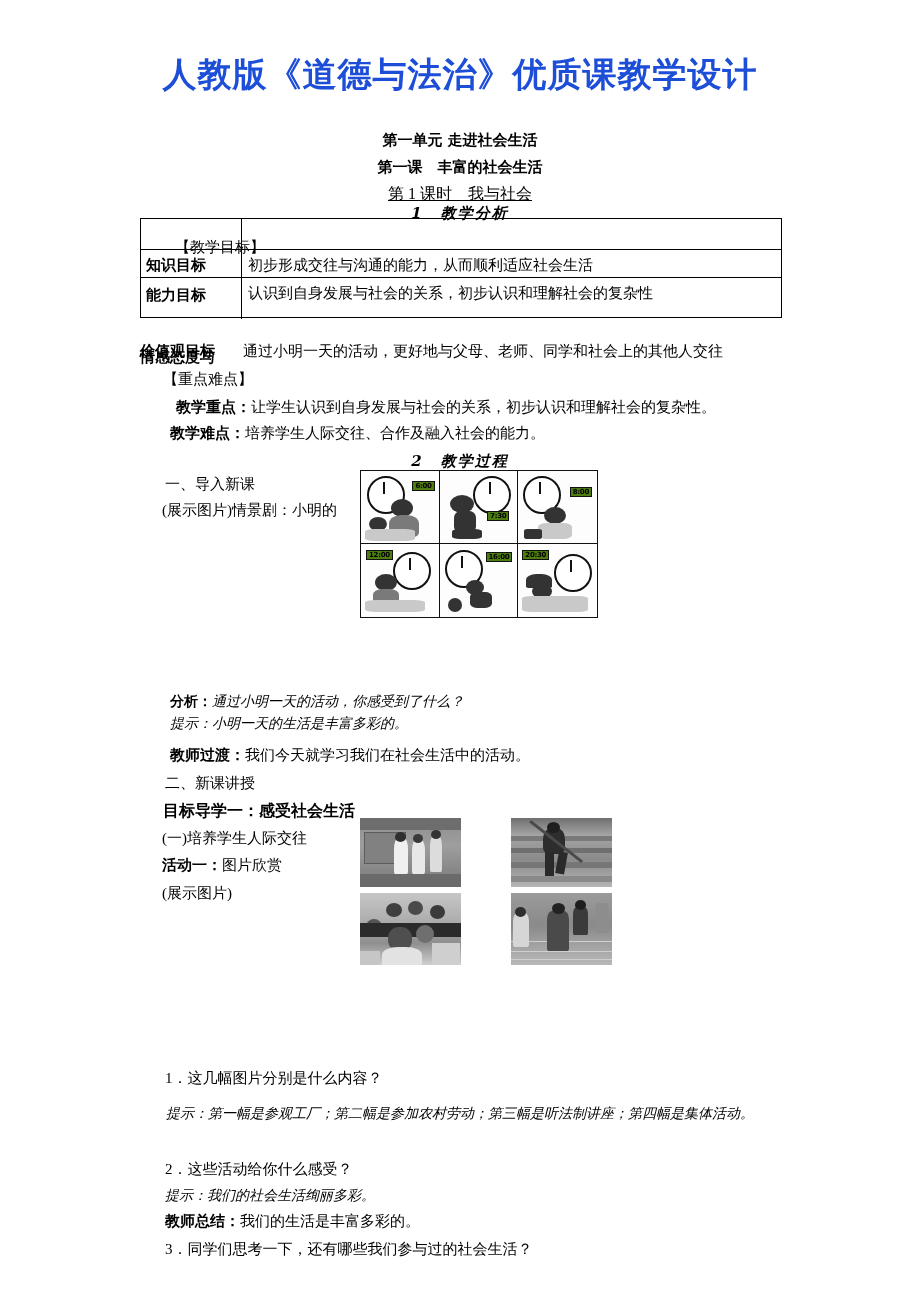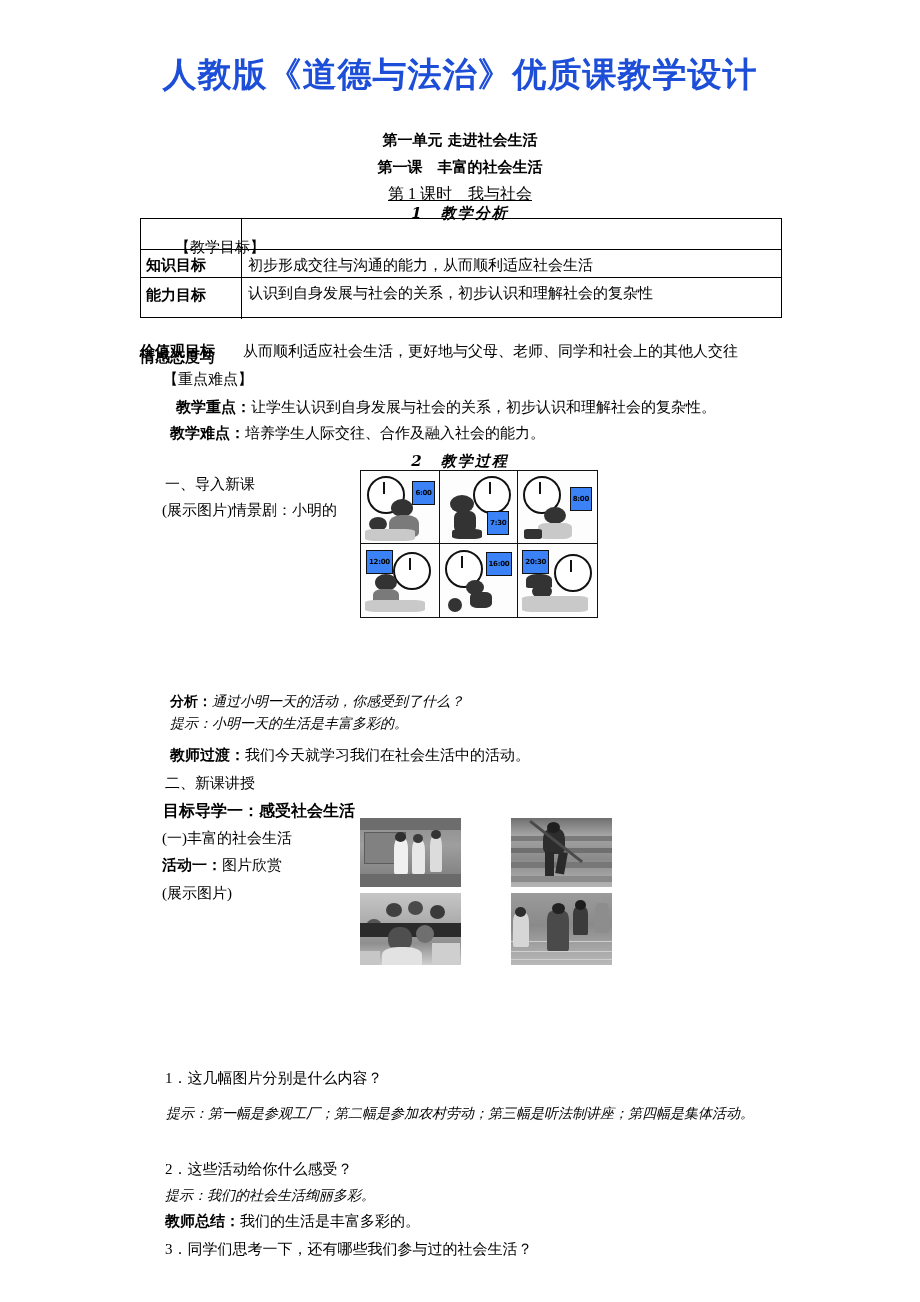--- a/index.html
+++ b/index.html
@@ -150,22 +150,22 @@
   .clockface::after {
     width: 2px; height: 9px;
     left: 14px; top: 7px;
   }
   .tlabel {
     position: absolute;
     font-family: "DejaVu Sans", sans-serif;
     font-size: 7px;
     font-weight: bold;
     border: 1px solid #111;
-    padding: 7px 2px;
-    background: #3b82f6;
+    padding: 0 2px;
+    background: #4d7c0f;
     letter-spacing: -0.3px;
   }
   .blob {
     position: absolute;
     background: #7a7a7a;
     border-radius: 40%;
   }
   .blob.light { background: #c9c9c9; }
   .blob.dark { background: #333; }
 
@@ -209,21 +209,21 @@
   <div class="abs txt" style="left:175px; top:240px;">【教学目标】</div>
 
   <div class="abs txt hei" style="left:146px; top:258px;">知识目标</div>
   <div class="abs txt" style="left:248px; top:258px;">初步形成交往与沟通的能力，从而顺利适应社会生活</div>
 
   <div class="abs txt hei" style="left:146px; top:288px;">能力目标</div>
   <div class="abs txt" style="left:248px; top:286px;">认识到自身发展与社会的关系，初步认识和理解社会的复杂性</div>
 
   <div class="abs txt hei" style="left:140px; top:318px;margin-top:32px;">情感态度与</div>
   <div class="abs txt hei" style="left:140px; top:344px;">价值观目标</div>
-  <div class="abs txt" style="left:243px; top:344px;">从而顺利适应社会生活，更好地与父母、老师、同学和社会上的其他人交往</div>
+  <div class="abs txt" style="left:243px; top:344px;">通过小明一天的活动，更好地与父母、老师、同学和社会上的其他人交往</div>
 
   <div class="abs txt" style="left:163px; top:372px;">【重点难点】</div>
 
   <div class="abs txt" style="left:176px; top:400px;text-align:center;"><span class="bold-run">教学重点：</span><span>让学生认识到自身发展与社会的关系，初步认识和理解社会的复杂性。</span></div>
 
   <div class="abs txt" style="left:170px; top:426px;"><span class="bold-run">教学难点：</span><span>培养学生人际交往、合作及融入社会的能力。</span></div>
 
   <div class="abs sec-heading" style="top:452px;">2　教学过程</div>
 
   <div class="abs txt" style="left:165px; top:477px;">一、导入新课</div>
@@ -284,21 +284,21 @@
   <div class="abs txt kai" style="left:170px; top:694px;"><span class="bold-run" style="font-style:normal;">分析：</span><span>通过小明一天的活动，你感受到了什么？</span></div>
 
   <div class="abs txt kai" style="left:170px; top:716px;"><span>提示：</span><span>小明一天的生活是丰富多彩的。</span></div>
 
   <div class="abs txt" style="left:170px; top:748px;text-align:center;"><span class="bold-run">教师过渡：</span><span>我们今天就学习我们在社会生活中的活动。</span></div>
 
   <div class="abs txt" style="left:165px; top:776px;">二、新课讲授</div>
 
   <div class="abs txt lead" style="left:163px; top:803px;">目标导学一：感受社会生活</div>
 
-  <div class="abs txt" style="left:162px; top:831px;">(一)丰富的社会生活</div>
+  <div class="abs txt" style="left:162px; top:831px;">(一)培养学生人际交往</div>
 
   <div class="abs txt" style="left:162px; top:858px;"><span class="bold-run">活动一：</span><span>图片欣赏</span></div>
 
   <div class="abs txt" style="left:162px; top:886px;">(展示图片)</div>
 
   <div class="photo" style="left:360px; top:818px; width:101px; height:69px;">
     <div class="f-bg"></div>
     <div class="ph-obj" style="left:0; top:0; width:101px; height:12px; background:#6d6d6d;"></div>
     <div class="ph-obj" style="left:4px; top:14px; width:40px; height:30px; background:#818181; border:1px solid #5c5c5c;"></div>
     <div class="ph-obj" style="left:34px; top:20px; width:14px; height:36px; background:#f0f0f0; border-radius:30% 30% 10% 10%;"></div>

